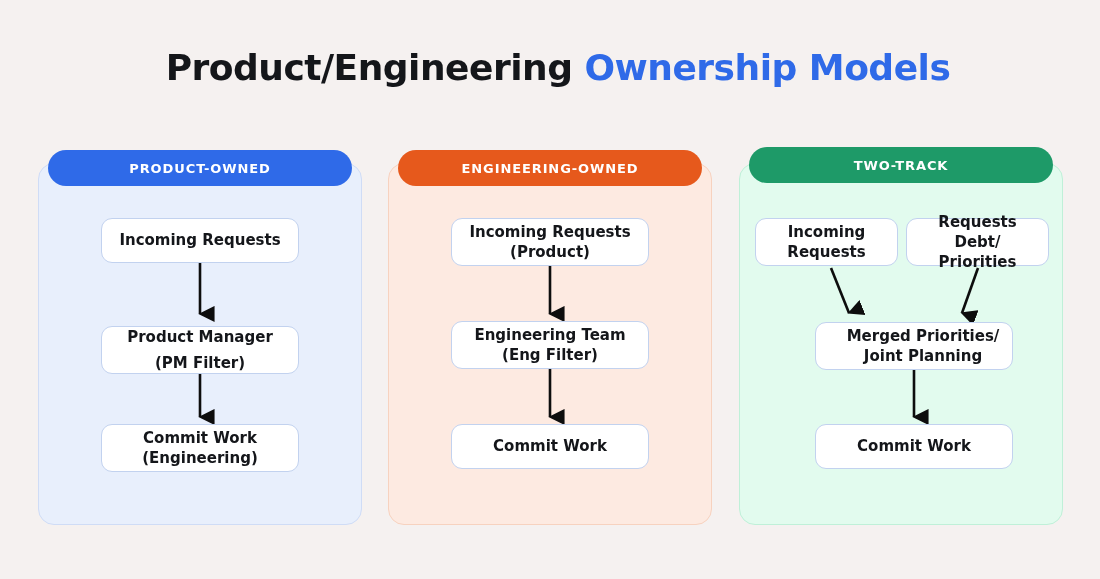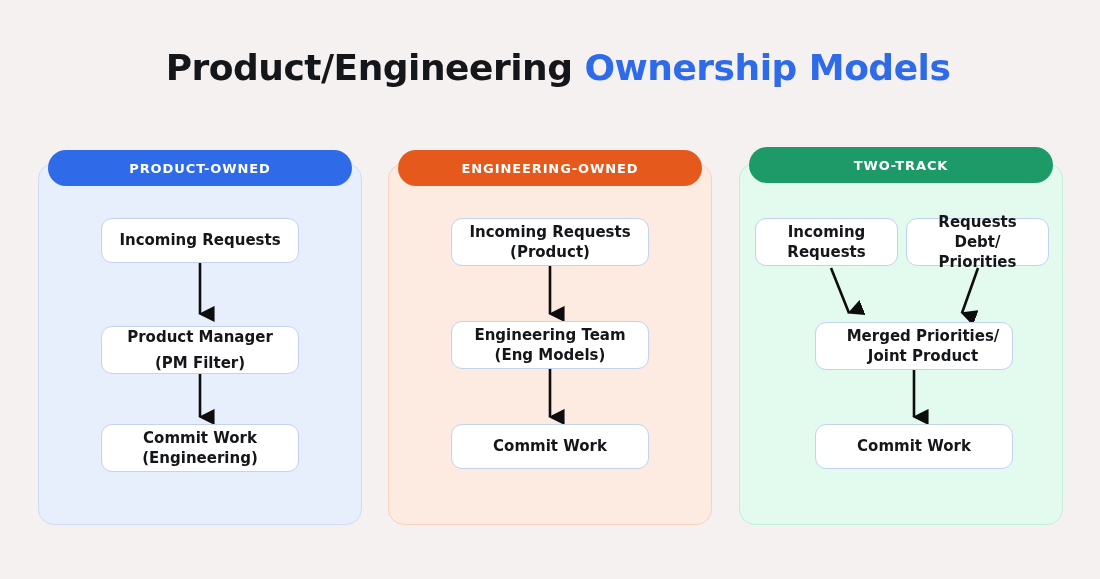--- a/index.html
+++ b/index.html
@@ -159,35 +159,35 @@
     <span>Commit Work</span>
     <span class="line2">(Engineering)</span>
   </div>
 
   <div class="node n2a">
     <span>Incoming Requests</span>
     <span class="line2">(Product)</span>
   </div>
   <div class="node n2b">
     <span>Engineering Team</span>
-    <span class="line2">(Eng Models)</span>
+    <span class="line2">(Eng Filter)</span>
   </div>
   <div class="node n2c">
     <span>Commit Work</span>
   </div>
 
   <div class="node n3a">
     <span>Incoming</span>
     <span class="line2">Requests</span>
   </div>
   <div class="node n3b">
     <span>Requests Debt/</span>
     <span class="line2">Priorities</span>
   </div>
   <div class="node n3c">
     <span>Merged Priorities/</span>
-    <span class="line2">Joint Product</span>
+    <span class="line2">Joint Planning</span>
   </div>
   <div class="node n3d">
     <span>Commit Work</span>
   </div>
 
 </div>
 
 </body></html>

